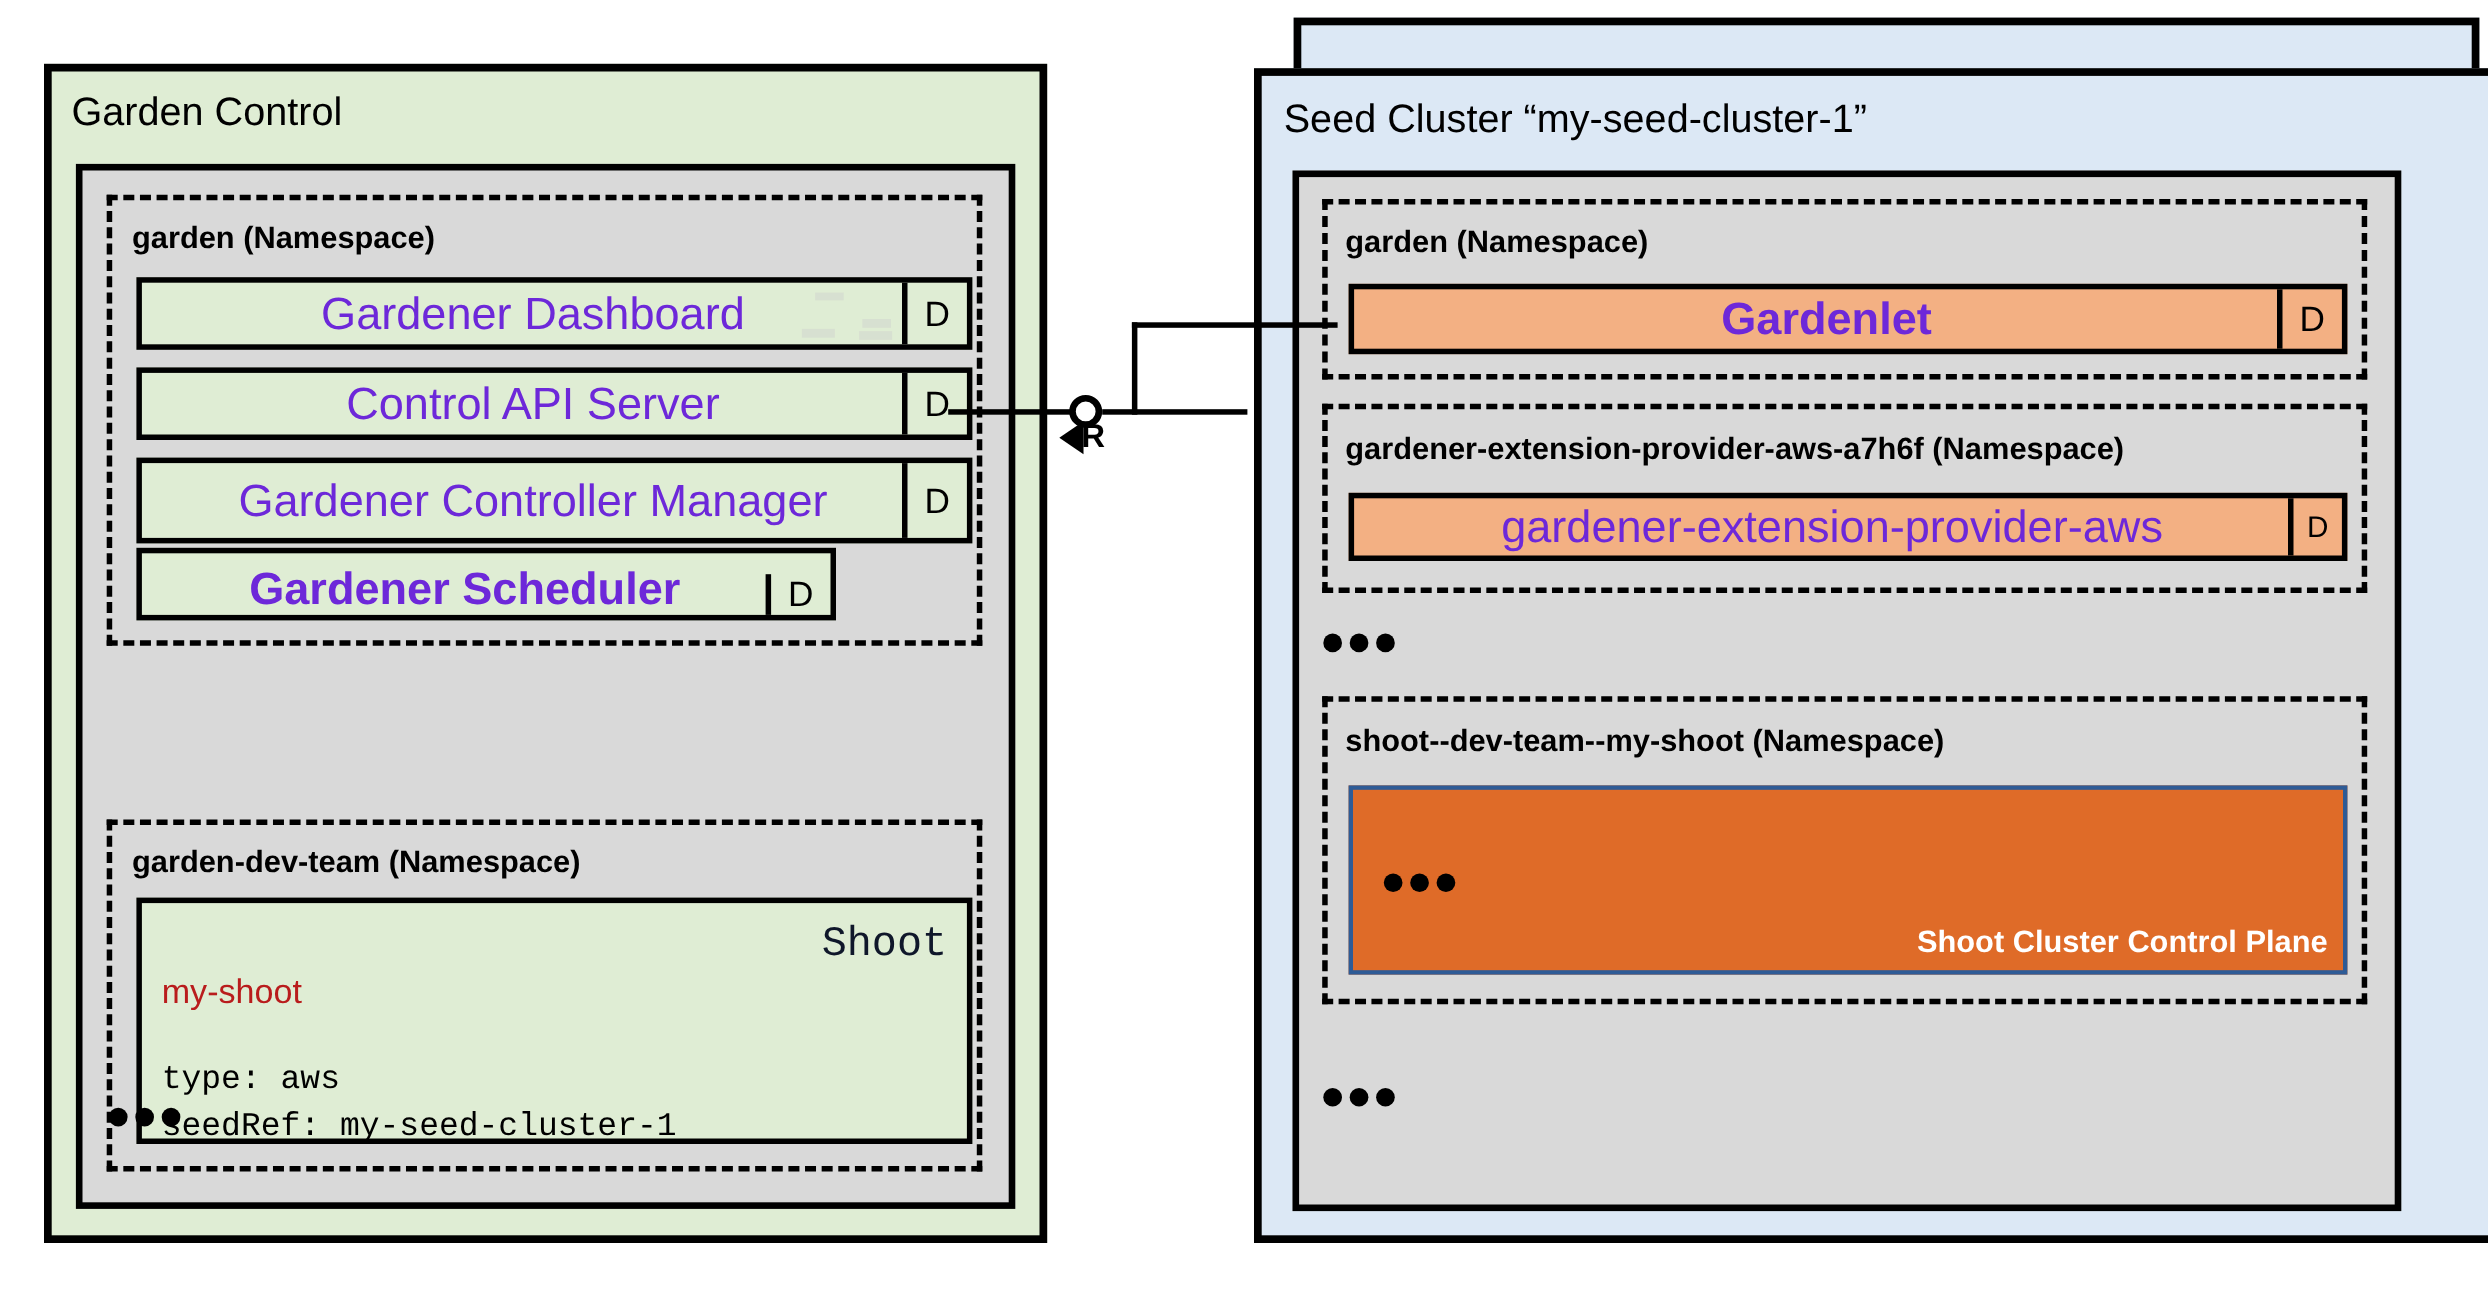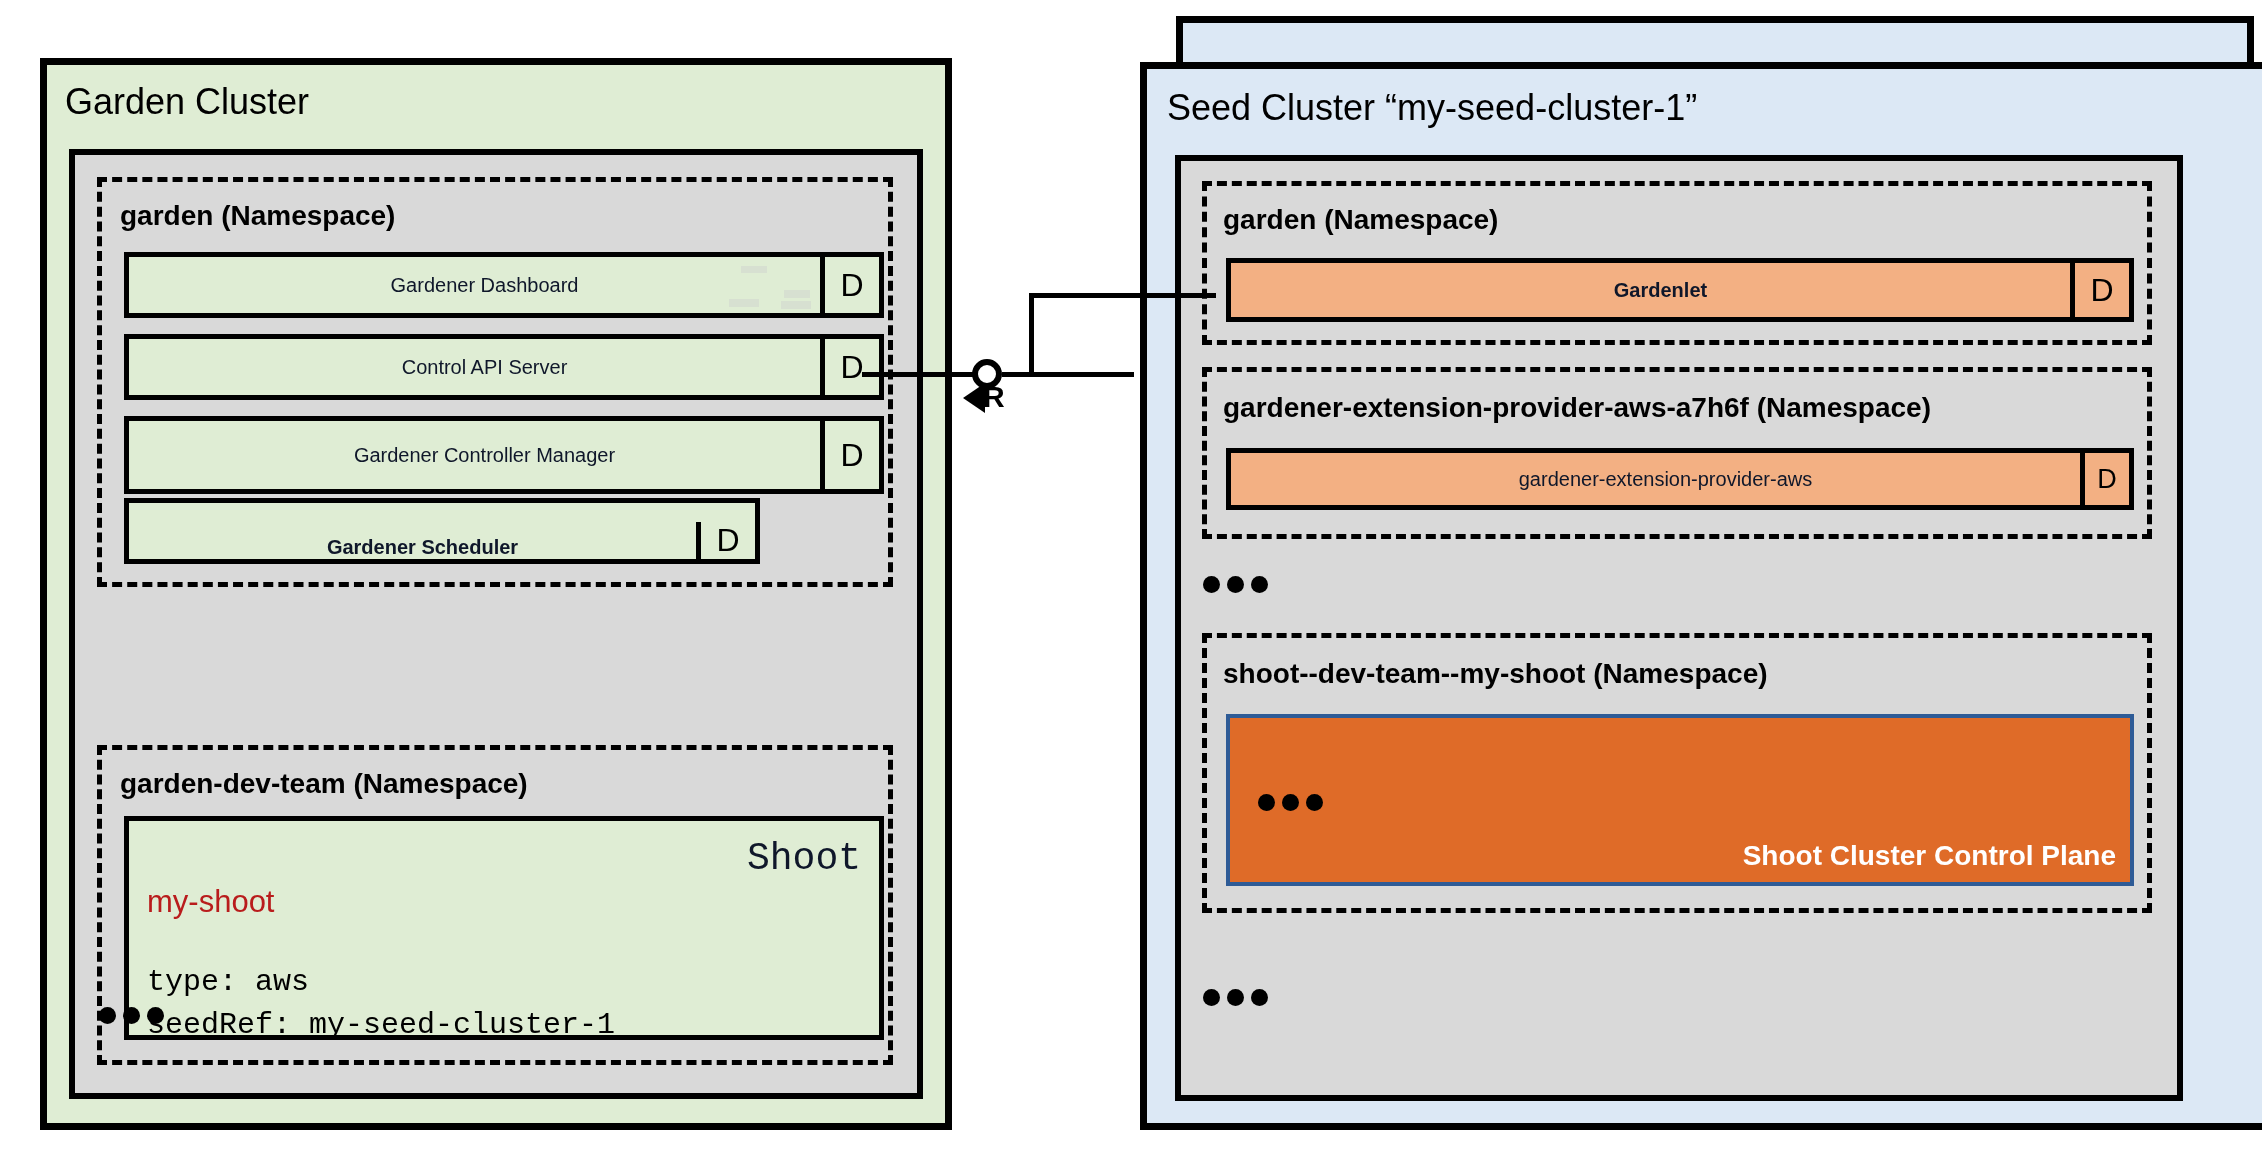--- a/index.html
+++ b/index.html
@@ -72,22 +72,22 @@
     border: 5px solid #000000;
     background: #DFEDD4;
   }
   .comp.orange { background: #F3B083; }
 
   .comp-label {
     flex: 1 1 auto;
     display: flex;
     align-items: center;
     justify-content: center;
-    font-size: 20px;
-    color: #0f172a;
+    font-size: 41px;
+    color: #6d28d9;
     white-space: nowrap;
     position: relative;
     padding-left: 20px;
   }
   .comp-label.bold { font-weight: bold; }
 
   .comp-d {
     flex: 0 0 auto;
     width: 54px;
     display: flex;
@@ -251,21 +251,21 @@
         <i></i>
           <i></i>
           <i></i>
       </div>
 
     </div>
   </div>
 
   <div class="abs cluster-green" style="left:40px; top:58px; width:912px; height:1072px; z-index:3;">
 
-    <div class="cluster-title" style="left:18px; top:16px;">Garden Cluster</div>
+    <div class="cluster-title" style="left:18px; top:16px;">Garden Control</div>
 
     <div class="abs grey-area" style="left:22px; top:84px; width:854px; height:950px;">
 
       <div class="abs ns-box" style="left:22px; top:22px; width:796px; height:410px;">
         <div class="ns-title" style="left:18px; top:18px;">garden (Namespace)</div>
 
         <div class="abs comp" style="left:22px; top:70px; width:760px; height:66px;">
           <div class="comp-label">Gardener Dashboard</div>
           <div class="comp-d">D</div>
 

